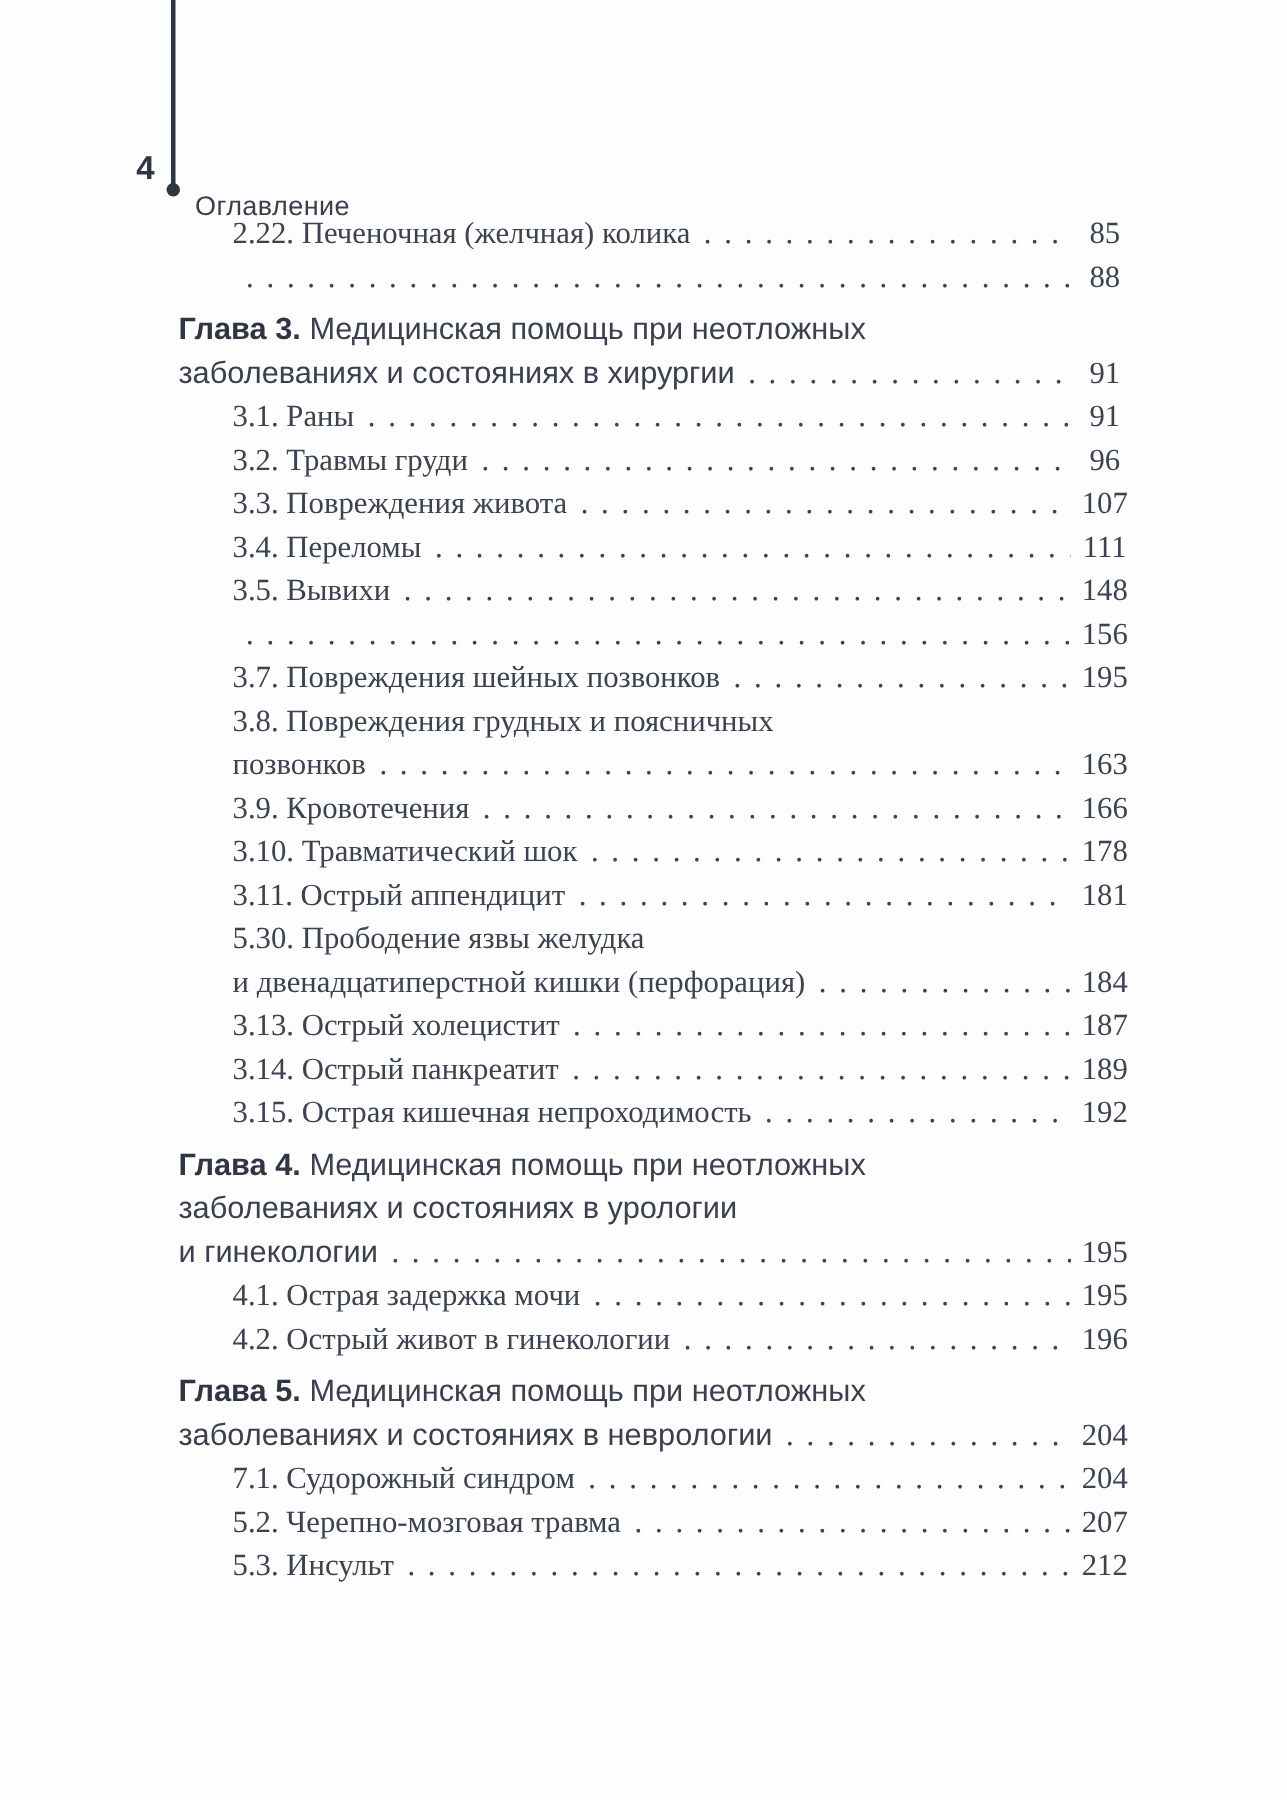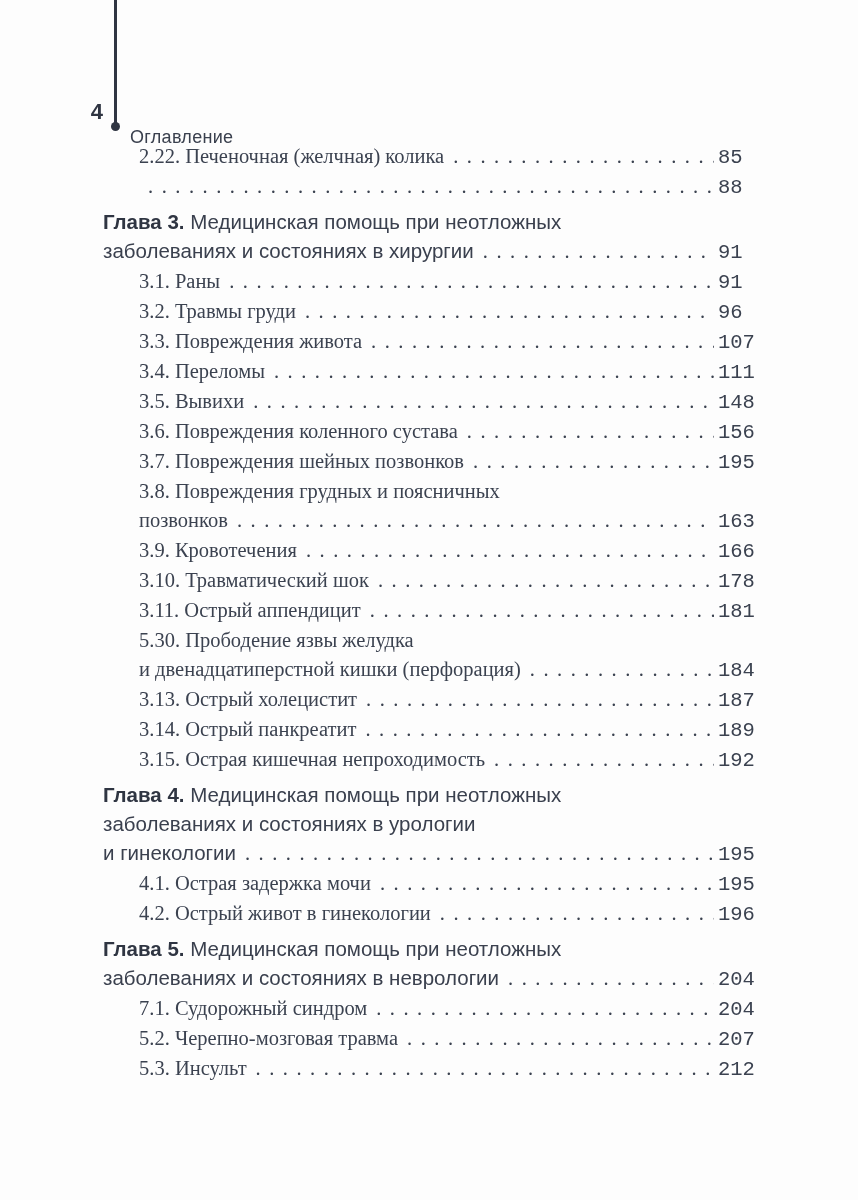--- a/index.html
+++ b/index.html
@@ -44,21 +44,21 @@
     color: var(--ink-sans, #3a404e);
     line-height: 24px;
     margin-top: 23px;
   }
 
   
   .toc {
     position: absolute;
     left: 103px; top: 142px; right: 103px;
   }
-  .entry { font-size: 20.5px; line-height: 29px; }
+  .entry { font-size: 20.5px; line-height: 29px; margin-left: 16px; }
   .entry.chapter {
     margin-top: 5px;
     font-family: "Liberation Sans", sans-serif;
     color: var(--ink-sans, #3a404e);
   }
   .entry.chapter b { font-weight: 700; color: var(--ink-dark, #2f3542); }
   .entry.sub {
     padding-left: 36px;
     font-family: "Liberation Serif", "DejaVu Serif", serif;
     color: var(--ink-serif, #3b4250);
@@ -74,22 +74,22 @@
     letter-spacing: 8.5px;
     margin: 0 4px 0 9px;
     min-width: 14px;
     font-family: "Liberation Serif", "DejaVu Serif", serif;
     font-size: 20.5px;
     color: var(--ink-serif, #3b4250);
   }
   .pg {
     flex: 0 0 auto;
     width: 37px;
-    text-align: left;
-    font-family: Liberation Mono, monospace;
+    text-align: center;
+    font-family: Liberation Serif, serif;
     color: var(--ink-serif, #3b4250);
   }
 </style>
 </head>
 <body style="background: rgb(253, 253, 253);">
 
 <header>
   <div class="header-rule">
     <span class="header-rule-dot"></span>
   </div>
@@ -149,21 +149,20 @@
     </div>
     <div class="entry sub">
       <div class="line last">
         <span class="txt">3.5. Вывихи</span>
         <span class="leader">......................................................................</span>
         <span class="pg">148</span>
       </div>
     </div>
     <div class="entry sub">
       <div class="line last">
-        <span class="txt">3.6. Повреждения коленного сустава</span>
         <span class="leader">......................................................................</span>
         <span class="pg">156</span>
       </div>
     </div>
     <div class="entry sub">
       <div class="line last">
         <span class="txt">3.7. Повреждения шейных позвонков</span>
         <span class="leader">......................................................................</span>
         <span class="pg">195</span>
       </div>

